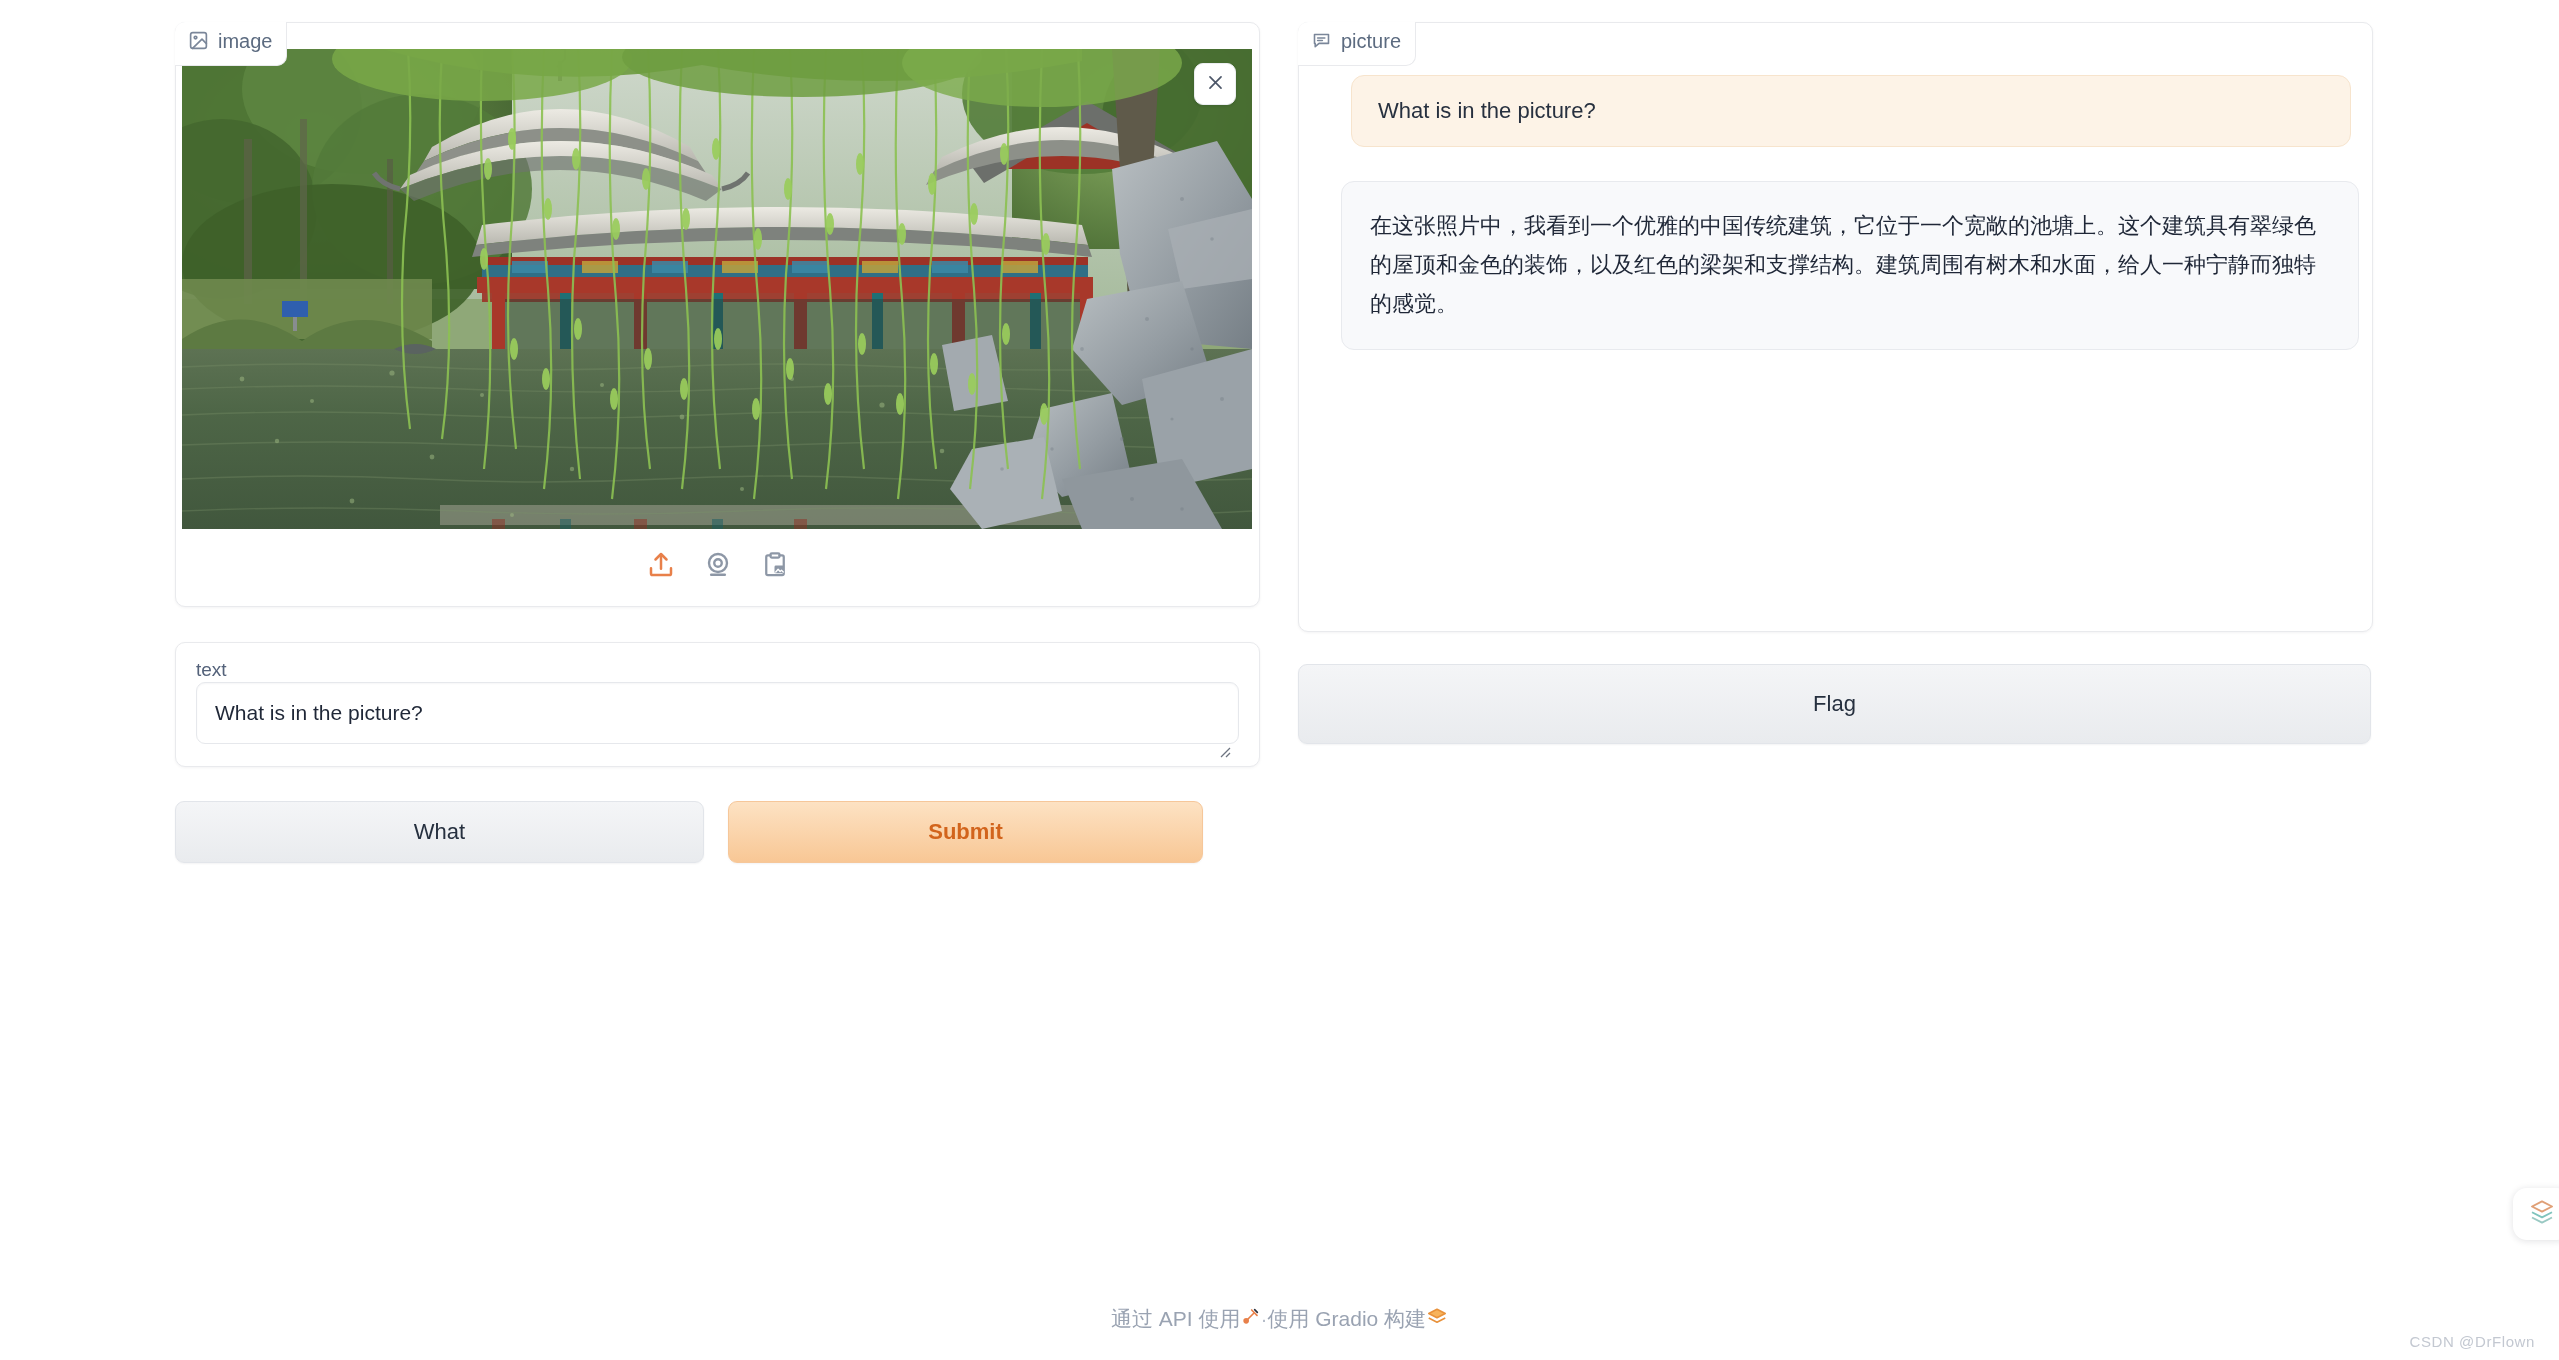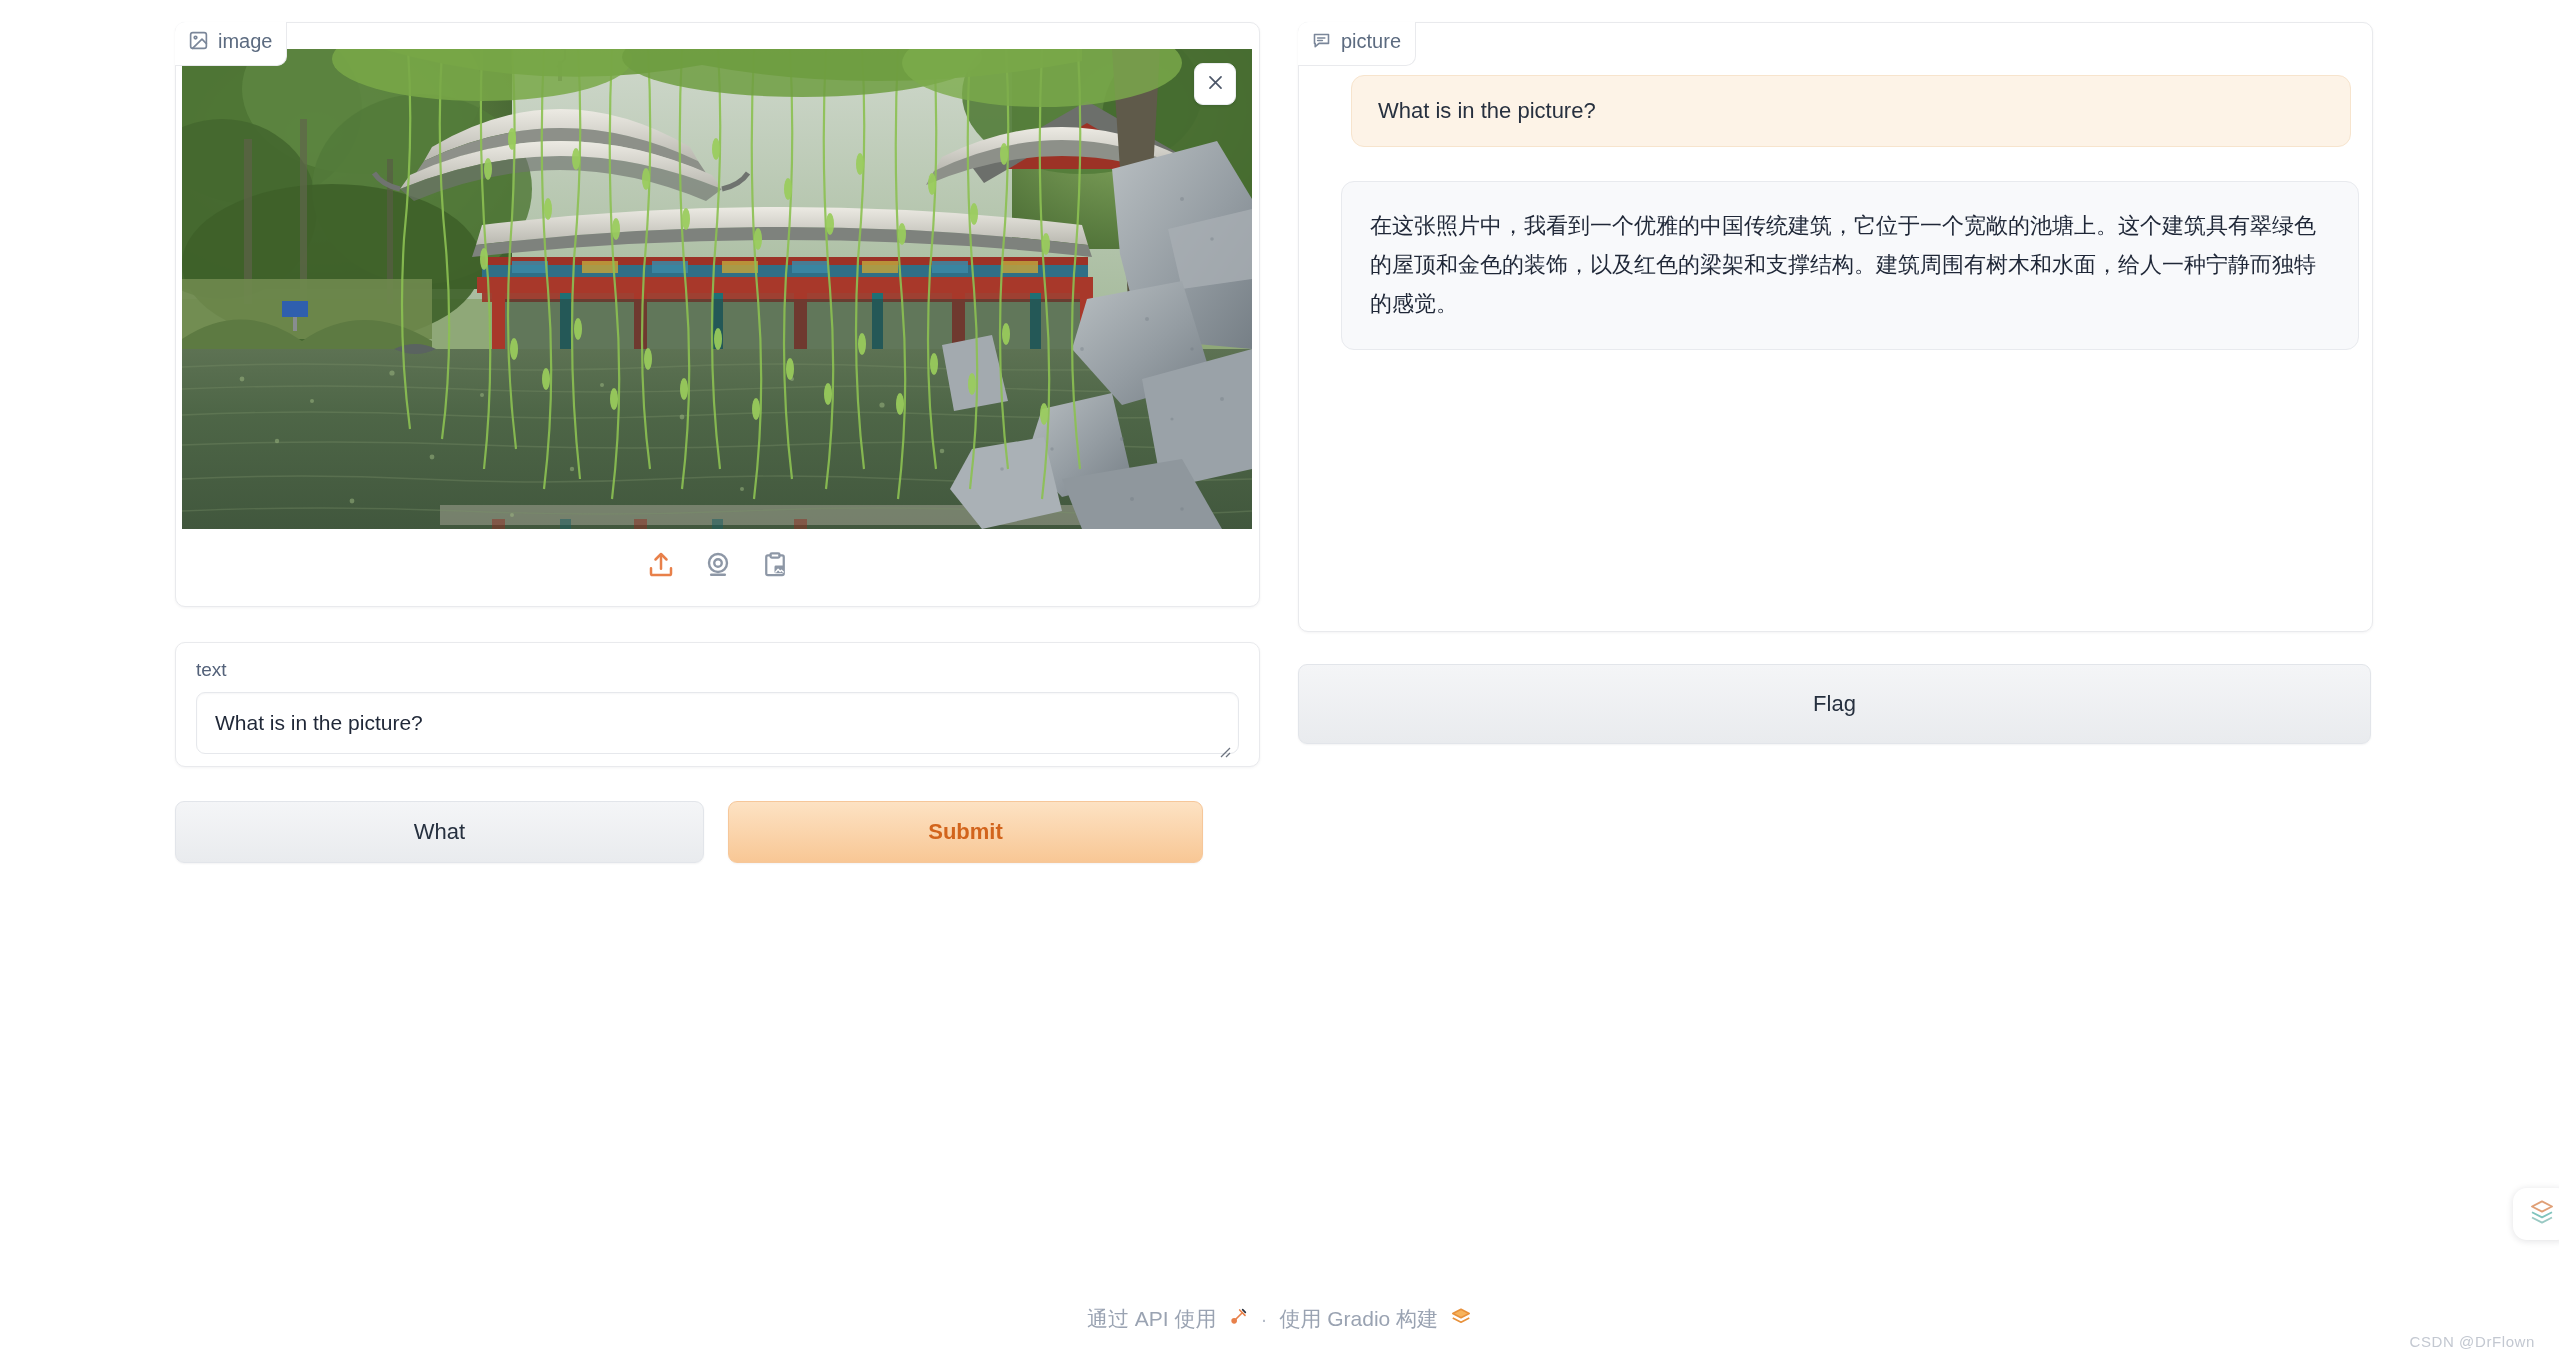--- a/index.html
+++ b/index.html
@@ -101,21 +101,21 @@
     bottom: 26px;
     display: flex;
     justify-content: center;
     align-items: center;
     gap: 27px;
   }
   .tool-ico { width: 30px; height: 30px; display: block; cursor: pointer; }
 
   
   .text-block { margin-top: 35px; height: 125px; padding: 16px 20px 0 20px; }
-  .text-label { font-size: 19px; color: #54627a; margin-bottom: 11px; }
+  .text-label { font-size: 19px; color: #54627a; margin-bottom: 1px; }
   .text-area {
     position: relative;
     width: 1043px;
     height: 62px;
     background: #ffffff;
     border: 1px solid #e6e8ec;
     border-radius: 9px;
     padding: 16px 18px;
     font-size: 21px;
     color: #1f2737;
@@ -207,21 +207,20 @@
 
   
   .footer {
     position: absolute;
     left: 0;
     right: 0;
     top: 1305px;
     display: flex;
     align-items: center;
     justify-content: center;
-    gap: 12px;
     font-size: 21px;
     color: #9aa3b2;
   }
   .footer a { color: #9aa3b2; text-decoration: none; cursor: pointer; }
   .footer .dot { color: #b6bdc9; }
 
   .watermark {
     position: absolute;
     right: 24px;
     top: 1333px;

